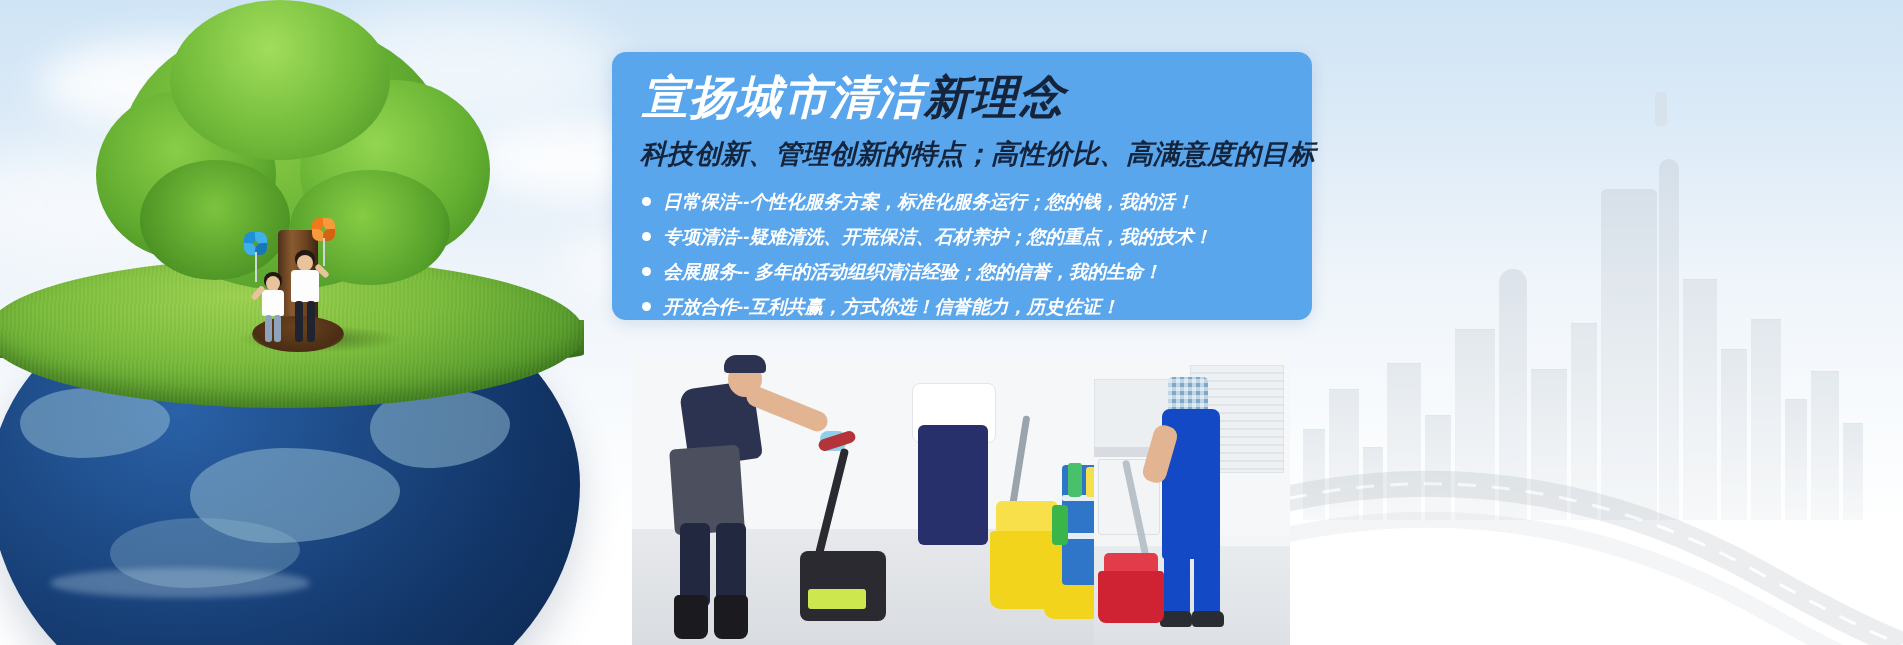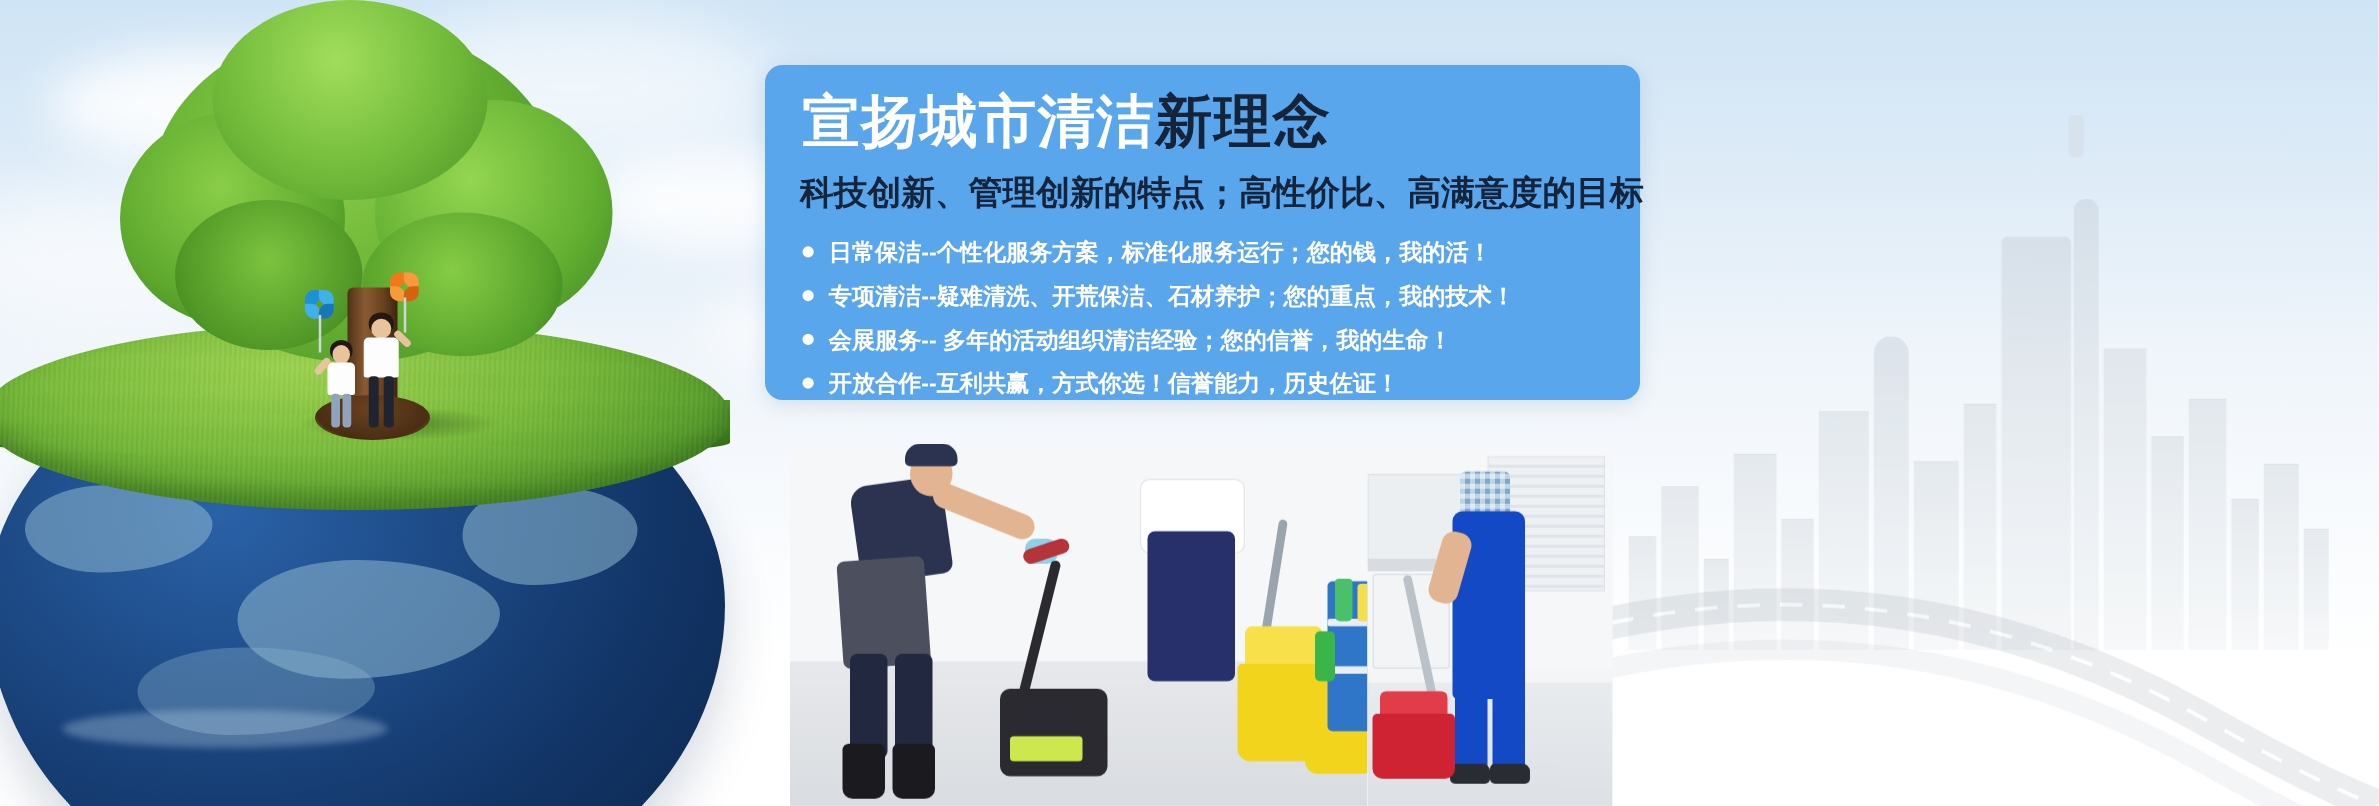--- a/index.html
+++ b/index.html
@@ -74,20 +74,21 @@
   #skyline{position:absolute;right:0;top:120px;width:640px;height:400px;opacity:.45;}
   .bld{position:absolute;bottom:0;background:linear-gradient(to bottom,#cfd6dc,#eef1f4);border-top:1px solid #c3ccd3;}
   .bld.tall{background:linear-gradient(to bottom,#c6ced6,#e9edf1);}
   #road{position:absolute;right:-40px;bottom:-20px;width:700px;height:300px;opacity:.35;}
 
   
   #panel{
     position:absolute;left:612px;top:52px;width:700px;height:268px;
     background:#5aa6ec;border-radius:14px;
     box-shadow:0 4px 16px rgba(40,90,150,.15);
+    font-style:italic;
   }
   #panel-title{
     position:absolute;left:30px;top:16px;
     font-size:46px;line-height:58px;font-weight:700;letter-spacing:1px;
     white-space:nowrap;
   }
   #panel-title .t-light{color:#ffffff;}
   #panel-title .t-dark{color:#15243a;}
   #panel-subtitle{
     position:absolute;left:28px;top:84px;

